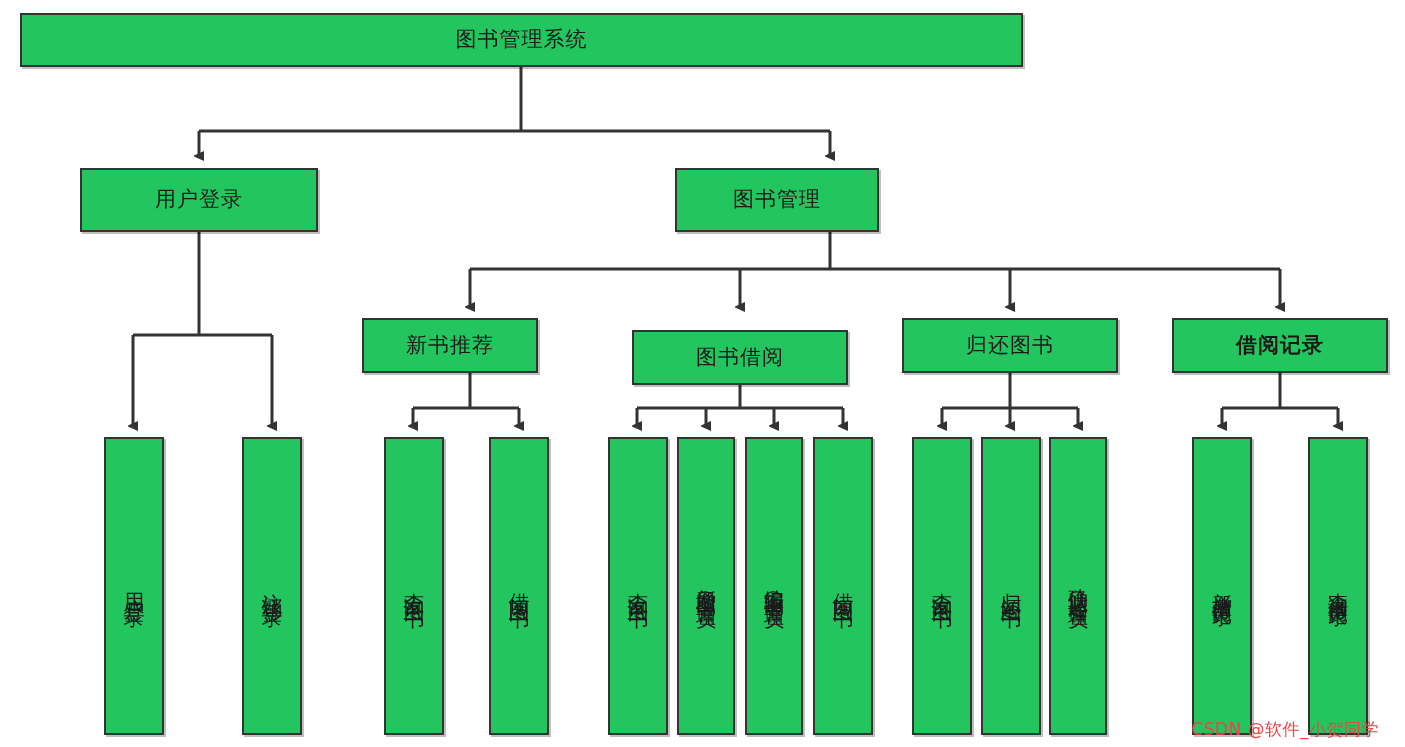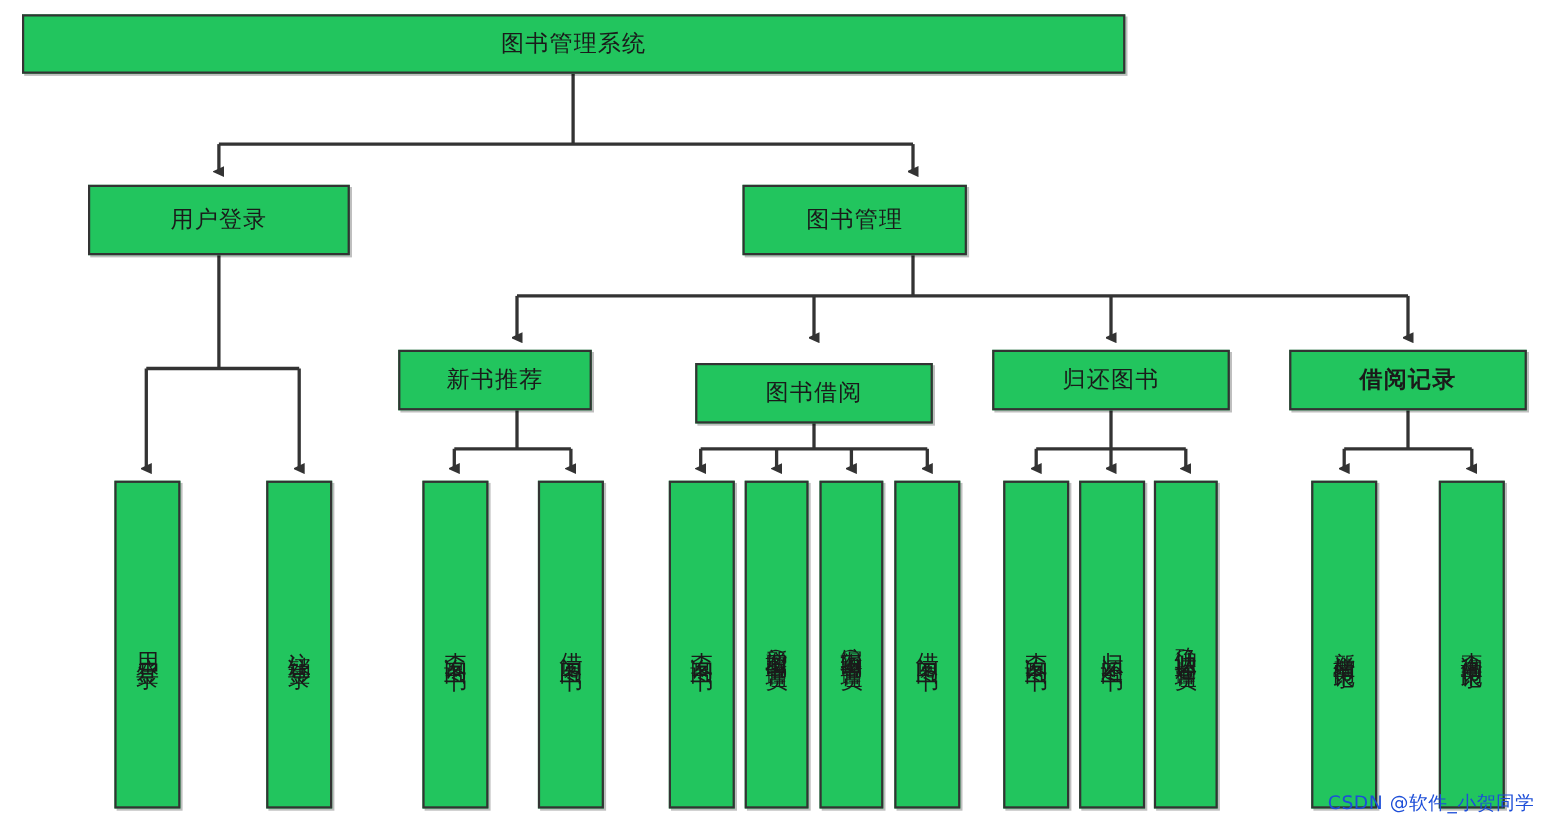--- a/index.html
+++ b/index.html
@@ -52,24 +52,24 @@
   svg.links {
     position: absolute;
     left: 0;
     top: 0;
     width: 1405px;
     height: 747px;
     pointer-events: none;
   }
   .watermark {
     position: absolute;
-    right: 10px;
+    right: 26px;
     bottom: 6px;
     font-size: 17px;
-    color: #1d4ed8;
+    color: #ef4444;
     letter-spacing: 0.5px;
     white-space: nowrap;
   }
 </style>
 </head>
 <body>
 
 <div id="canvas">
 
   <svg class="links" viewBox="0 0 1405 747">

